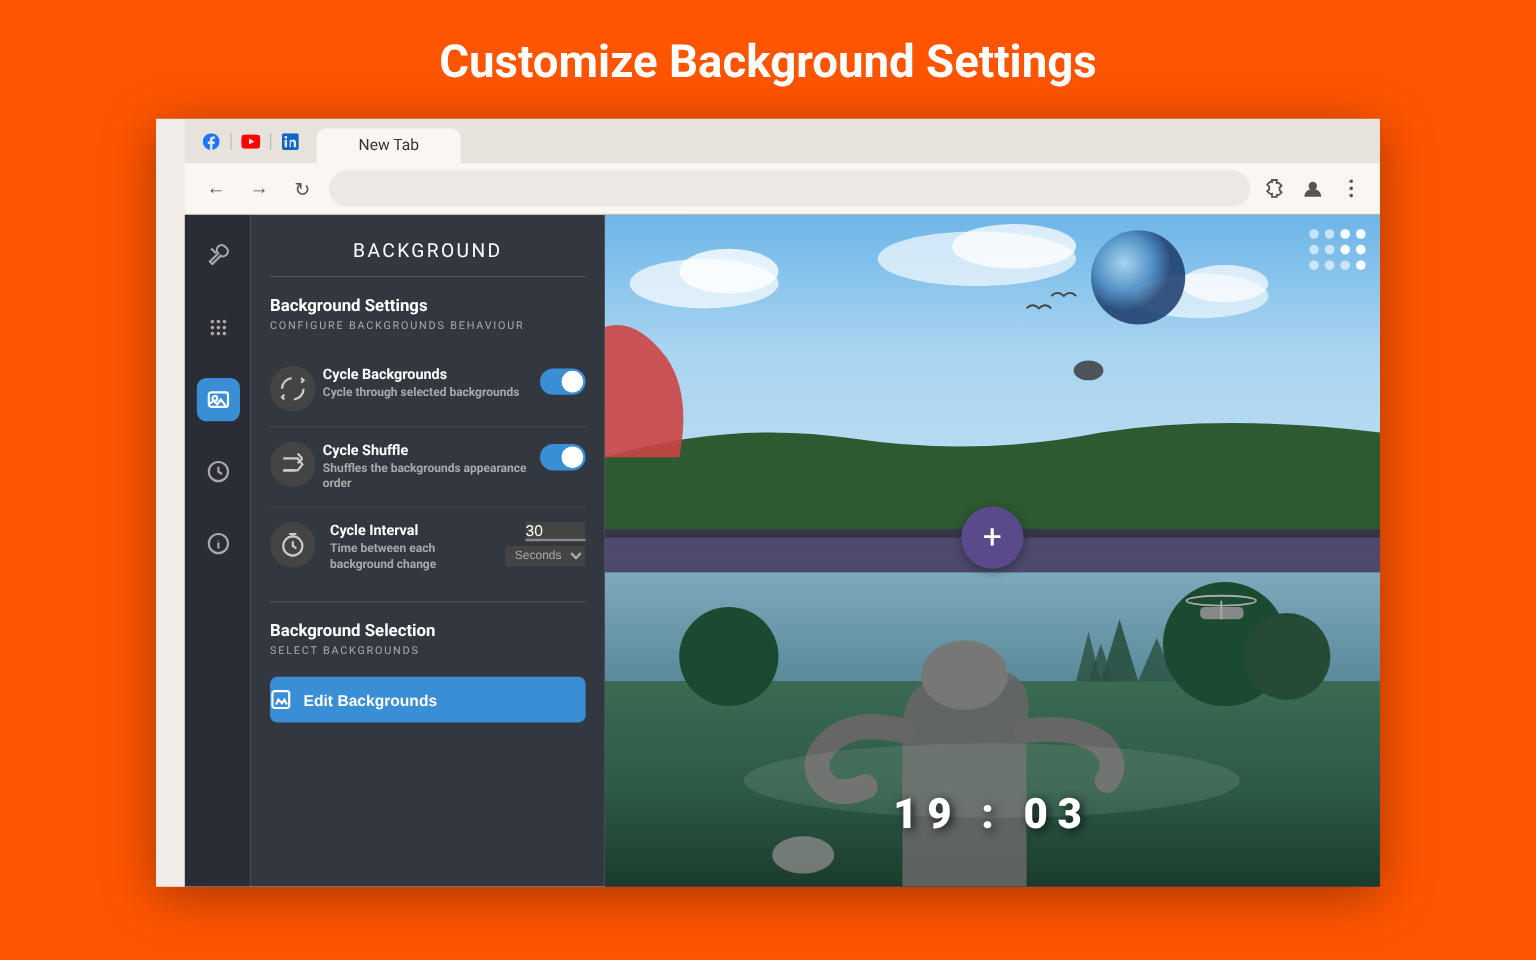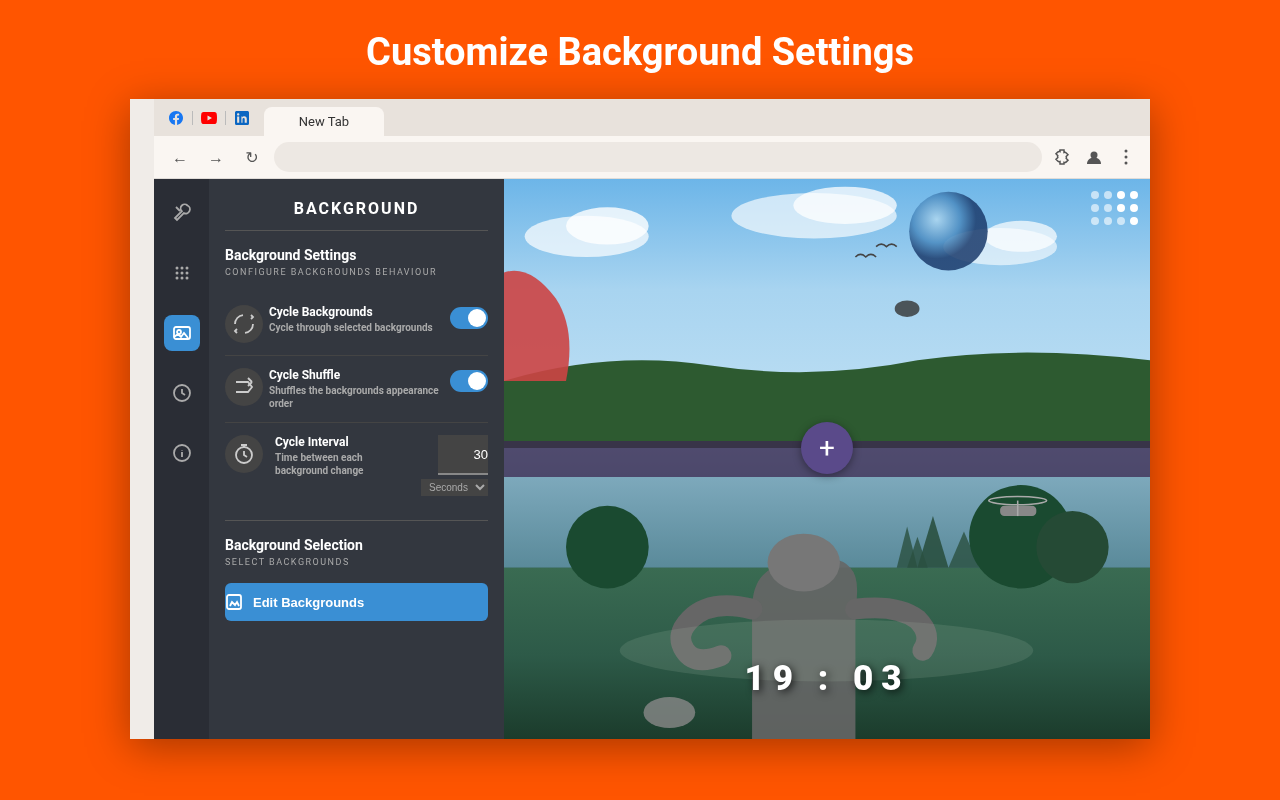--- a/index.html
+++ b/index.html
@@ -152,21 +152,21 @@
     .settings-panel {
       width: 295px;
       background: #33373f;
       color: white;
       padding: 20px 16px;
       overflow-y: auto;
     }
 
     .panel-title {
       font-size: 16px;
-      font-weight: 700;
+      font-weight: 400;
       letter-spacing: 2px;
       text-align: center;
       margin-bottom: 16px;
       padding-bottom: 12px;
       border-bottom: 1px solid #555;
       color: white;
     }
 
     .section-title {
       font-size: 14px;
@@ -257,26 +257,26 @@
       padding: 12px 0;
     }
     .interval-controls {
       display: flex;
       flex-direction: column;
       align-items: flex-end;
       gap: 4px;
     }
     .interval-input {
       width: 50px;
-      height: 40px;
+      height: 16px;
       background: #444;
       border: none;
       border-bottom: 2px solid #888;
       color: white;
-      text-align: right;
+      text-align: left;
       font-size: 13px;
     }
     .interval-select {
       background: #444;
       border: none;
       color: #aaa;
       font-size: 10px;
       cursor: pointer;
       padding: 2px 4px;
     }

